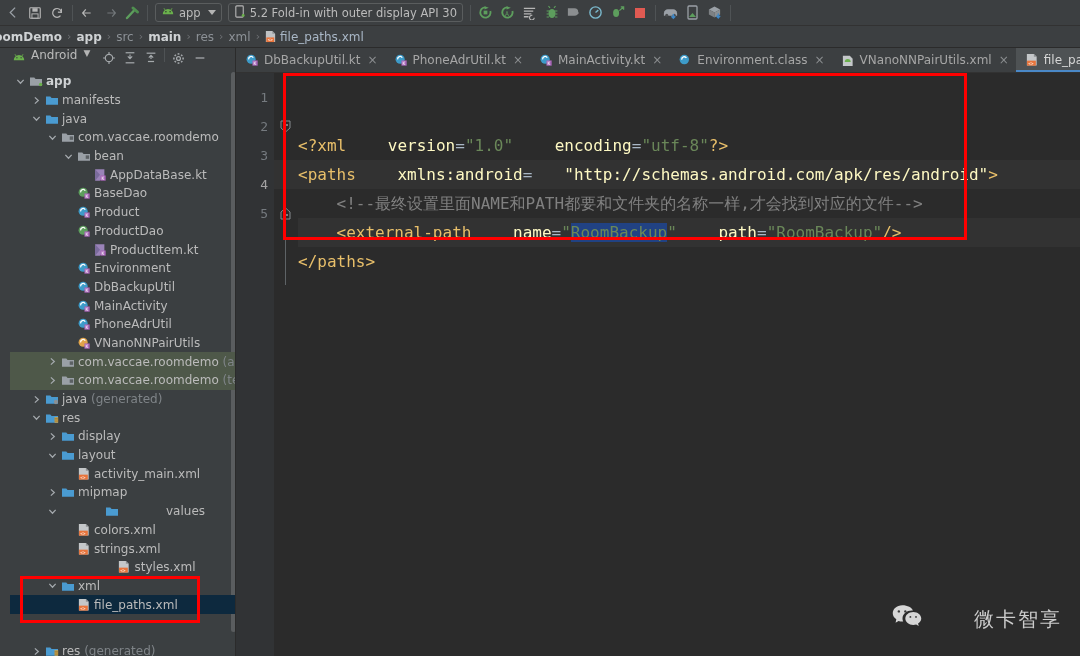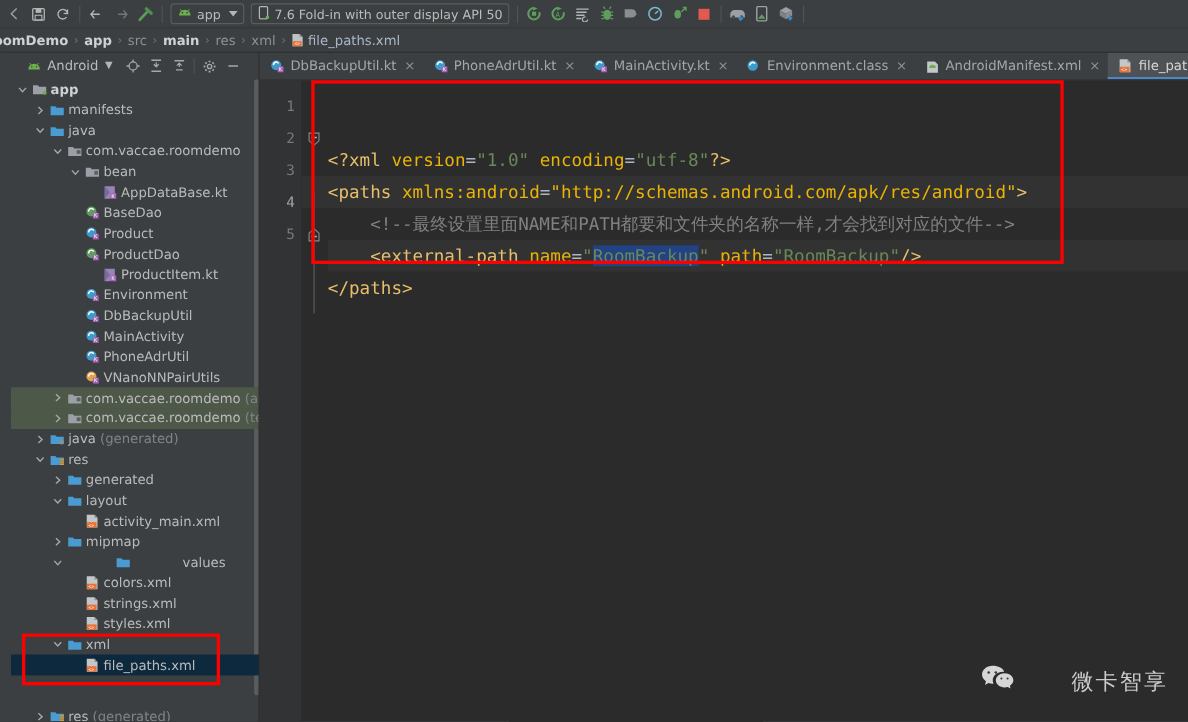--- a/index.html
+++ b/index.html
@@ -56,22 +56,22 @@
   
   .rail {
     position: absolute; left: 0; top: 48px; width: 10px; height: 608px;
     background: #3c3f41; border-right: 1px solid #313335;
   }
   .panel {
     position: absolute; left: 0; top: 48px; width: 236px; height: 608px;
     background: #3c3f41;
   }
   .panel-head {
-    height: 24px; display: flex; align-items: center; gap: 0px;
-    padding-left: 24px; background: #3c3f41;
+    height: 24px; display: flex; gap: 0px;
+    padding-left: 12px; background: #3c3f41;
   }
   .panel-title { font-size: 12px; color: #bbbbbb; margin-left: 5px; margin-right: 6px; }
   .ph-ico { width: 21px; height: 20px; display: flex; align-items: center; justify-content: center; color: #9fa3a6; }
   .ph-sep { width: 1px; height: 14px; background: #4f5355; margin: 0 3px; }
 
   .tree {
     position: absolute; left: 10px; top: 24px; width: 226px; height: 584px;
     background: #3b3f41; overflow: hidden;
   }
   .row {
@@ -140,21 +140,21 @@
     position: absolute; left: 49px; top: 100px; width: 1px; height: 112px; background: #5e6366;
   }
   .code {
     position: absolute; left: 62px; top: 0; width: 782px; height: 583px;
     font-family: "DejaVu Sans Mono", "Liberation Mono", monospace;
     font-size: 16px; line-height: 29px; white-space: pre;
   }
   .cl { height: 29px; }
   .cl.cur { background: #323232; }
   .t-tag { color: #e8bf6a; }
-  .t-attr { color: #eab308; }
+  .t-attr { color: #fef9c3; margin-left: 32px; }
   .t-str { color: #6a8759; }
   .t-cmt { color: #808080; }
   .t-plain { color: #a9b7c6; }
   .sel { background: #214283; }
   .cur-line-hl {
     position: absolute; left: 38px; top: 87px; width: 806px; height: 29px; background: #323232;
   }
 
   
   .lnum.cur { color: #a4a3a3; }
@@ -230,21 +230,21 @@
       <span class="caret"></span>
     </div>
 
     <div class="combo" style="max-width:260px;overflow:hidden">
       <span>
         <svg width="12" height="13" viewBox="0 0 12 14">
             <rect x="1.5" y="1" width="8" height="12" rx="1" fill="none" stroke="#b6b6b6" stroke-width="1.2"></rect>
             <circle cx="9.4" cy="11.4" r="1.6" fill="#6ab04c"></circle>
           </svg>
       </span>
-      <span>7.6  Fold-in with outer display API 50</span>
+      <span>5.2  Fold-in with outer display API 30</span>
     </div>
 
     <div class="tb-sep"></div>
     <div class="tb-ico">
       <svg width="15" height="15" viewBox="0 0 16 16">
           <path d="M8 2.5 A5.5 5.5 0 1 0 13.2 6.5" fill="none" stroke="#5d9e5d" stroke-width="2"></path>
           <path d="M7 1.2 L11.5 3 L7 4.8 Z" fill="#5d9e5d"></path>
           <rect x="6" y="6" width="4" height="4" fill="#5d9e5d"></rect>
         </svg>
     </div>
@@ -656,21 +656,21 @@
             <span class="arrow">
               <svg width="9" height="9" viewBox="0 0 10 10">
                 <path d="M3.2 1.5 L7 5 L3.2 8.5" fill="none" stroke="#a4a9ad" stroke-width="1.4"></path>
               </svg>
             </span>
             <span class="ico">
               <svg width="14" height="12" viewBox="0 0 16 14">
                 <path d="M1 3 H6 L7.5 4.6 H15 V12.5 H1 Z" fill="#4a9bd1"></path>
               </svg>
             </span>
-            <span class="lbl">generated</span>
+            <span class="lbl">display</span>
           </div>
           <div class="row" style="padding-left: 36px;">
             <span class="arrow">
               <svg width="9" height="9" viewBox="0 0 10 10">
                 <path d="M1.5 3.2 L5 7 L8.5 3.2" fill="none" stroke="#a4a9ad" stroke-width="1.4"></path>
               </svg>
             </span>
             <span class="ico">
               <svg width="14" height="12" viewBox="0 0 16 14">
                 <path d="M1 3 H6 L7.5 4.6 H15 V12.5 H1 Z" fill="#4a9bd1"></path>
@@ -733,21 +733,21 @@
             <span class="ico">
               <svg width="14" height="14" viewBox="0 0 15 15">
                 <path d="M2 1 H9.5 L12.5 4 V13.5 H2 Z" fill="#c4c7c9"></path>
                 <path d="M9.5 1 V4 H12.5 Z" fill="#8e9193"></path>
                 <rect x="2.2" y="8.2" width="9.4" height="5.3" fill="#e8743b"></rect>
                 <text x="3.6" y="12.6" font-size="4.6" fill="#fff" font-family="monospace">&lt;&gt;</text>
               </svg>
             </span>
             <span class="lbl">strings.xml</span>
           </div>
-          <div class="row" style="padding-left: 52px;">
+          <div class="row" style="padding-left: 52px; justify-content: center;">
             <span class="arrow"></span>
             <span class="ico">
               <svg width="14" height="14" viewBox="0 0 15 15">
                 <path d="M2 1 H9.5 L12.5 4 V13.5 H2 Z" fill="#c4c7c9"></path>
                 <path d="M9.5 1 V4 H12.5 Z" fill="#8e9193"></path>
                 <rect x="2.2" y="8.2" width="9.4" height="5.3" fill="#e8743b"></rect>
                 <text x="3.6" y="12.6" font-size="4.6" fill="#fff" font-family="monospace">&lt;&gt;</text>
               </svg>
             </span>
             <span class="lbl">styles.xml</span>
@@ -858,21 +858,21 @@
           <span>Environment.class</span>
           <span class="x">×</span>
         </div>
         <div class="tab">
           <span class="ico" style="flex: 0 0 16px;">
             <svg width="14" height="13" viewBox="0 0 15 14">
               <path d="M2 2 H9.5 L12.5 5 V13 H2 Z" fill="#c4c7c9"></path>
               <path d="M4 8.5 A3.2 3.2 0 0 1 10.4 8.5 Z" fill="#6ab04c"></path>
             </svg>
           </span>
-          <span>AndroidManifest.xml</span>
+          <span>VNanoNNPairUtils.xml</span>
           <span class="x">×</span>
         </div>
         <div class="tab active">
           <span class="ico" style="flex: 0 0 16px;">
             <svg width="14" height="14" viewBox="0 0 15 15">
               <path d="M2 1 H9.5 L12.5 4 V13.5 H2 Z" fill="#c4c7c9"></path>
               <path d="M9.5 1 V4 H12.5 Z" fill="#8e9193"></path>
               <rect x="2.2" y="8.2" width="9.4" height="5.3" fill="#e8743b"></rect>
               <text x="3.6" y="12.6" font-size="4.6" fill="#fff" font-family="monospace">&lt;&gt;</text>
             </svg>

